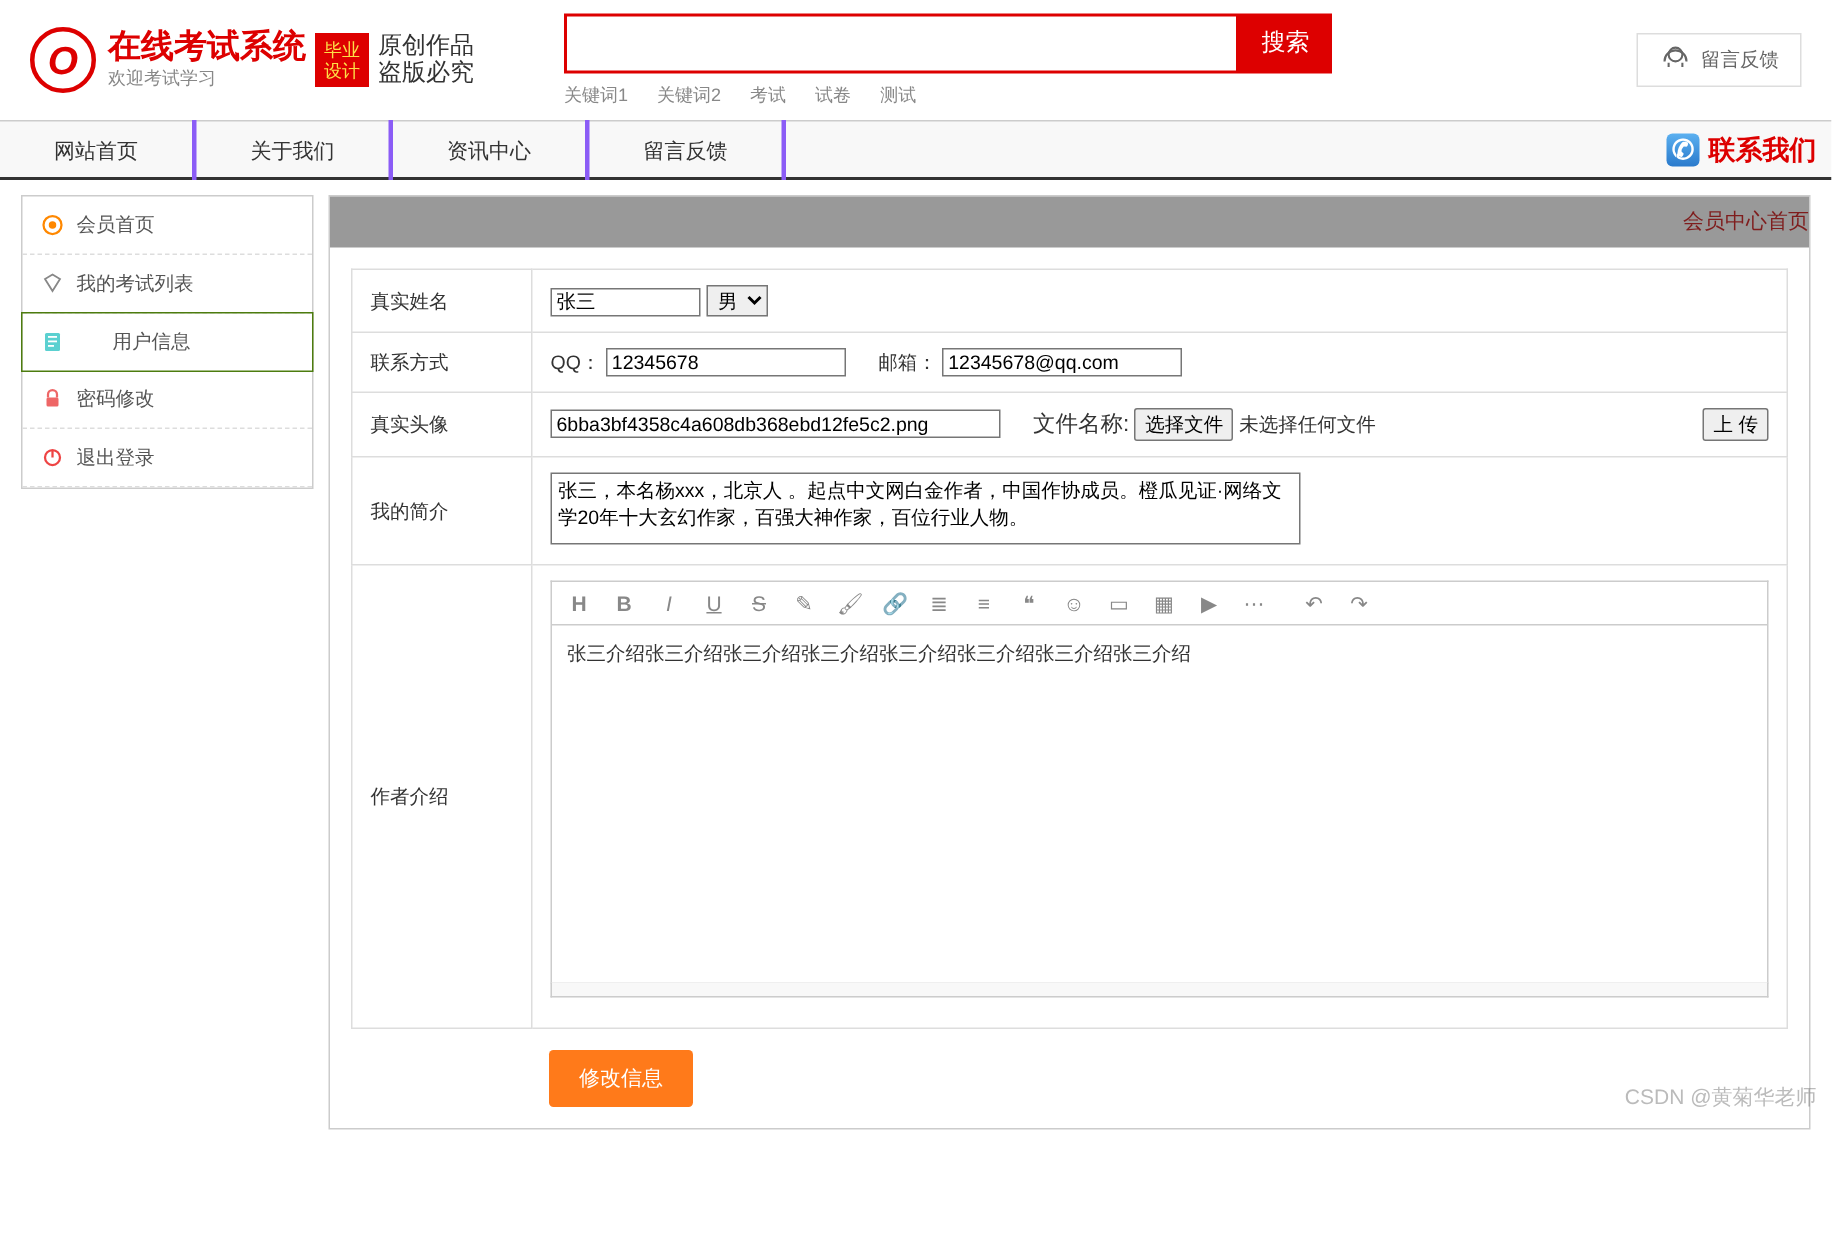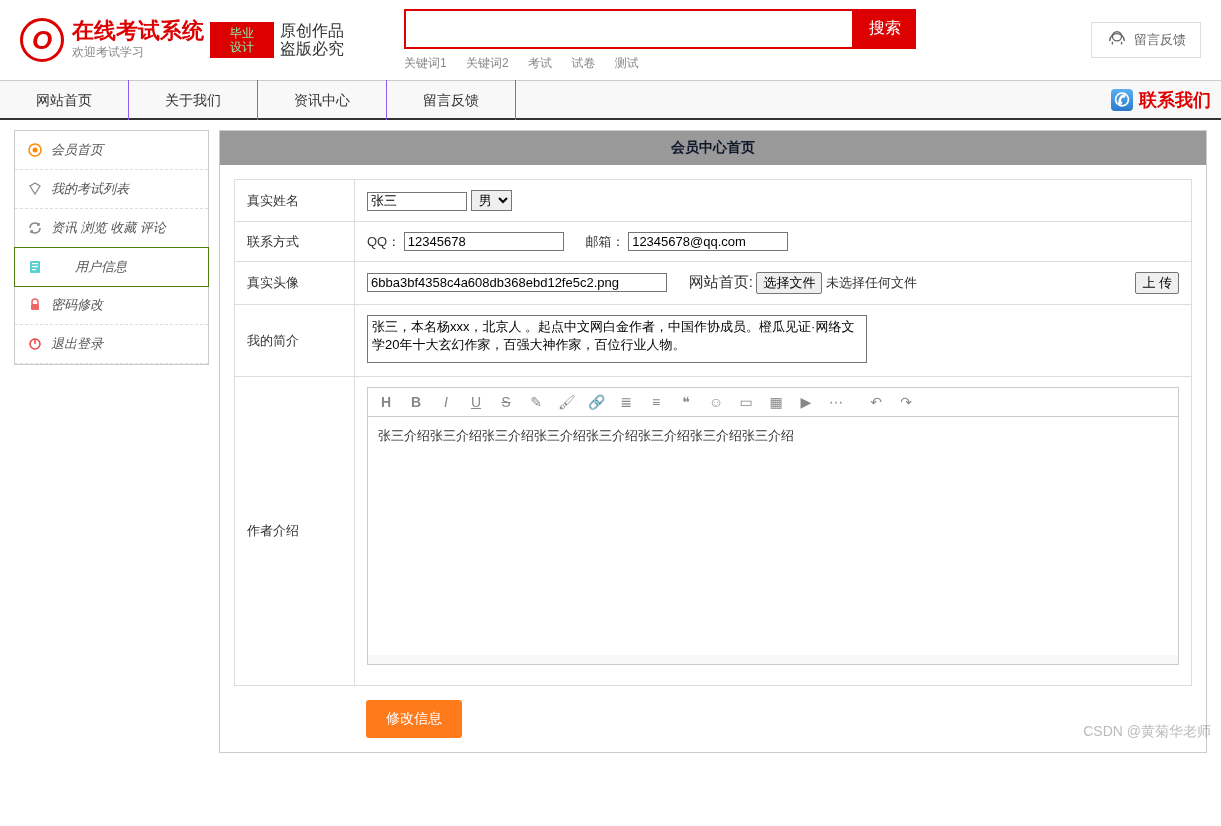--- a/index.html
+++ b/index.html
@@ -5,47 +5,47 @@
 * { box-sizing: border-box; margin: 0; padding: 0; }
 body { font-family: "Microsoft YaHei", Arial, sans-serif; font-size: 13px; color: #333; background: #fff; width: 1221px; }
 
 
 .header { display: flex; align-items: center; padding: 8px 20px; height: 80px; }
 .logo-area { display: flex; align-items: center; }
 .logo-circle { width: 44px; height: 44px; border-radius: 50%; border: 3px solid #d00; display: flex; align-items: center; justify-content: center; margin-right: 8px; }
 .logo-circle span { font-size: 26px; font-weight: bold; color: #d00; font-style: italic; }
 .site-title { font-size: 22px; font-weight: bold; color: #d00; line-height: 1.1; }
 .site-sub { font-size: 12px; color: #888; }
-.badge1 { background: #d00; color: #86efac; font-size: 12px; padding: 4px 20px; line-height: 1.2; margin: 4px 6px; text-align: center; }
+.badge1 { background: #d00; color: #fde047; font-size: 12px; padding: 4px 6px; line-height: 1.2; margin: 4px 6px; text-align: center; }
 .badge2 { font-family: cursive; font-size: 16px; color: #333; line-height: 1.1; }
 .search-area { margin-left: 60px; }
 .search-box { display: flex; }
 .search-input { width: 450px; height: 40px; border: 2px solid #d00; outline: none; padding: 0 8px; }
 .search-btn { width: 62px; height: 40px; background: #d00; color: #fff; border: none; font-size: 16px; cursor: pointer; }
 .keywords { margin-top: 6px; font-size: 12px; }
 .keywords a { color: #888; margin-right: 16px; text-decoration: none; }
 .feedback-top { margin-left: auto; display: flex; align-items: center; padding: 6px 14px; border: 1px solid #ddd; color: #666; cursor: pointer; }
 .feedback-top svg { width: 22px; height: 22px; margin-right: 6px; }
 
 
 .nav { display: flex; align-items: center; border-top: 1px solid #ccc; border-bottom: 2px solid #333; height: 40px; background: #f8f8f8; }
-.nav-item { padding: 0 36px; line-height: 40px; border-right: 1px solid #8b5cf6; font-size: 14px; cursor: pointer; }
+.nav-item { padding: 0 36px; line-height: 40px; border-right: 3px solid #8b5cf6; font-size: 14px; cursor: pointer; }
 .contact-us { margin-left: auto; margin-right: 10px; display: flex; align-items: center; color: #d00; font-weight: bold; font-size: 18px; }
 .contact-us .phone-icon { width: 22px; height: 22px; background: linear-gradient(#5bb0f0,#2a7acc); border-radius: 4px; margin-right: 6px; display: flex; align-items: center; justify-content: center; color: #fff; }
 
 
 .container { display: flex; padding: 10px 14px; gap: 10px; }
 .sidebar { width: 195px; border: 1px solid #ccc; background: #fff; align-self: flex-start; }
 .sidebar-header { background: #999; color: #fff; text-align: center; padding: 8px 0; font-size: 14px; font-weight: bold; }
-.side-item { padding: 10px 12px; border-bottom: 1px dashed #ddd; cursor: pointer; display: flex; align-items: center; font-size: 13px; color: #555; font-style: italic; }
+.side-item { padding: 10px 12px; border-bottom: 1px dashed #ddd; cursor: pointer; display: flex; align-items: center; font-size: 13px; color: #555; }
 .side-item.active { border: 1px solid #4d7c0f; margin: -1px; gap: 24px; }
 .side-icon { width: 16px; height: 16px; margin-right: 8px; flex-shrink: 0; }
 
 .main { flex: 1; border: 1px solid #ccc; }
-.main-header { background: #999; color: #0f172a; text-align: center; padding: 8px 0; font-size: 14px; font-weight: bold; }
+.main-header { background: #999; color: #7f1d1d; text-align: right; padding: 8px 0; font-size: 14px; font-weight: normal; }
 .form-area { padding: 14px; }
 .form-table { width: 100%; border-collapse: collapse; border: 1px solid #ddd; }
 .form-table td { border: 1px solid #ddd; padding: 10px 12px; vertical-align: middle; }
 .form-table td.label { width: 120px; text-align: left; color: #333; font-size: 13px; }
 .text-input { border: 1px solid #767676; padding: 1px 3px; font-size: 13px; font-family: inherit; }
 .textarea1 { width: 500px; height: 48px; border: 1px solid #767676; font-size: 13px; padding: 2px 4px; resize: none; font-family: inherit; }
 .upload-btn, .choose-btn { border: 1px solid #767676; background: #efefef; padding: 1px 6px; font-size: 13px; cursor: pointer; border-radius: 2px; font-family: inherit; }
 
 
 .editor-toolbar { border: 1px solid #ccc; border-bottom: none; padding: 6px 10px; background: #fff; display: flex; gap: 14px; color: #888; align-items: center; }
@@ -124,27 +124,20 @@
             <circle cx="8" cy="8" r="2.5" fill="#f80"></circle>
           </svg>
       <span>会员首页</span>
     </div>
     <div class="side-item">
       <svg class="side-icon" viewBox="0 0 16 16" fill="none" stroke="#888" stroke-width="1.2">
             <path d="M8 2l5 3-5 8-5-8z"></path>
           </svg>
       <span>我的考试列表</span>
     </div>
-    <div class="side-item">
-      <svg class="side-icon" viewBox="0 0 16 16" fill="none" stroke="#888" stroke-width="1.5">
-            <path d="M3 8a5 5 0 0 1 9-3M13 8a5 5 0 0 1-9 3"></path>
-            <path d="M12 3v2h-2M4 13v-2h2"></path>
-          </svg>
-      <span>资讯 浏览 收藏 评论</span>
-    </div>
     <div class="side-item active">
       <svg class="side-icon" viewBox="0 0 16 16">
             <rect x="3" y="2" width="10" height="12" rx="1" fill="#5bd0d0"></rect>
             <rect x="5" y="4" width="6" height="1.2" fill="#fff"></rect>
             <rect x="5" y="7" width="6" height="1.2" fill="#fff"></rect>
             <rect x="5" y="10" width="4" height="1.2" fill="#fff"></rect>
           </svg>
       <span>用户信息</span>
     </div>
     <div class="side-item">
@@ -183,21 +176,21 @@
             &nbsp;&nbsp;&nbsp;&nbsp;
             <span>邮箱：</span>
             <input class="text-input" style="width: 160px;" value="12345678@qq.com">
           </td>
         </tr>
         <tr>
           <td class="label">真实头像</td>
           <td>
             <input class="text-input" style="width: 300px;" value="6bba3bf4358c4a608db368ebd12fe5c2.png">
             &nbsp;&nbsp;&nbsp;&nbsp;
-            <span style="font-size:15px">网站首页:</span>
+            <span style="font-size:15px">文件名称:</span>
             <button class="choose-btn">选择文件</button>
             <span>未选择任何文件</span>
             <button class="upload-btn" style="float:right">上 传</button>
           </td>
         </tr>
         <tr>
           <td class="label">我的简介</td>
           <td>
             <textarea class="textarea1" style="">张三，本名杨xxx，北京人 。起点中文网白金作者，中国作协成员。橙瓜见证·网络文学20年十大玄幻作家，百强大神作家，百位行业人物。</textarea>
           </td>

